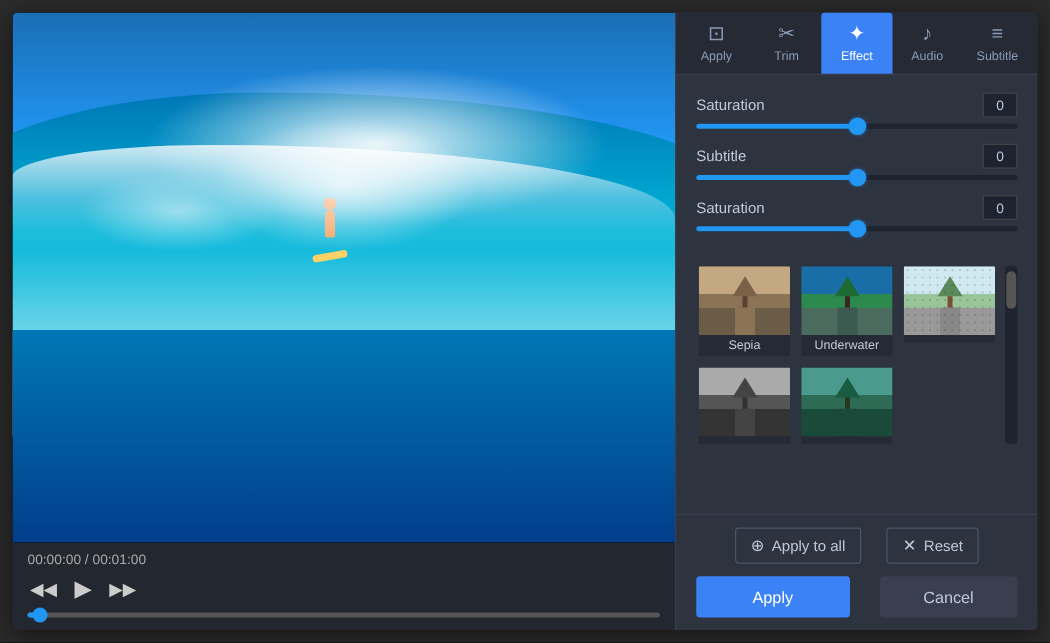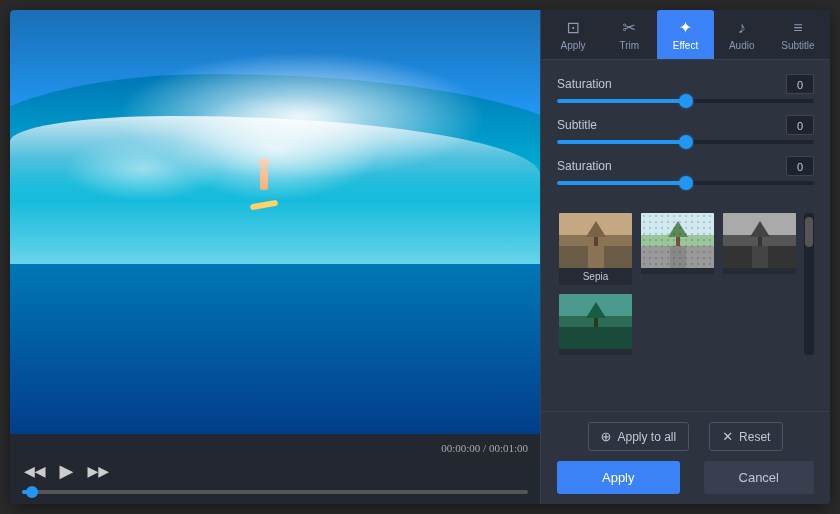--- a/index.html
+++ b/index.html
@@ -119,23 +119,21 @@
     }
     .controls-bar {
       height: 70px;
       background: #23272f;
       display: flex;
       flex-direction: column;
       padding: 8px 12px 6px;
     }
     .time-row {
       display: flex;
-      justify-content: flex-end;
       margin-bottom: 4px;
-      font-family: Liberation Serif, serif;
     }
     .time-display {
       color: #aaa;
       font-size: 11px;
     }
     .controls-row {
       display: flex;
       align-items: center;
       gap: 10px;
       margin-bottom: 6px;
@@ -532,20 +530,30 @@
             <div class="filter-thumb ft-sepia">
               <div class="ft-tree" style="bottom:38%;left:50%;transform:translateX(-50%);">
                 <div class="ft-tree-top" style="border-bottom-color:#7a6248;"></div>
                 <div class="ft-tree-trunk" style="background:#5a4030;"></div>
               </div>
               <div style="position:absolute;bottom:0;left:50%;transform:translateX(-50%);width:16px;height:40%;background:#8b7355;"></div>
             </div>
             <div class="filter-name">Sepia</div>
           </div>
 
+          <div class="filter-item">
+            <div class="filter-thumb ft-underwater">
+              <div class="ft-tree" style="bottom:38%;left:50%;transform:translateX(-50%);">
+                <div class="ft-tree-top" style="border-bottom-color:#1b6b32;"></div>
+                <div class="ft-tree-trunk" style="background:#3a2820;"></div>
+              </div>
+              <div style="position:absolute;bottom:0;left:50%;transform:translateX(-50%);width:16px;height:40%;background:#3d5a50;"></div>
+            </div>
+            <div class="filter-name">Underwater</div>
+          </div>
 
           <div class="filter-item">
             <div class="filter-thumb ft-dotted" style="background: linear-gradient(180deg, #d0e8f0 0%, #d0e8f0 40%, #9ac49a 40%, #9ac49a 60%, #999 60%, #999 100%);">
               <div class="ft-tree" style="bottom:38%;left:50%;transform:translateX(-50%);">
                 <div class="ft-tree-top" style="border-bottom-color:#5a8a5a;"></div>
                 <div class="ft-tree-trunk" style="background:#7a5030;"></div>
               </div>
               <div style="position:absolute;bottom:0;left:50%;transform:translateX(-50%);width:16px;height:40%;background:#888;"></div>
               <div style="position:absolute;inset:0;background:radial-gradient(circle,rgba(0,0,0,0.15) 1px,transparent 1px) 0 0/6px 6px;"></div>
             </div>

